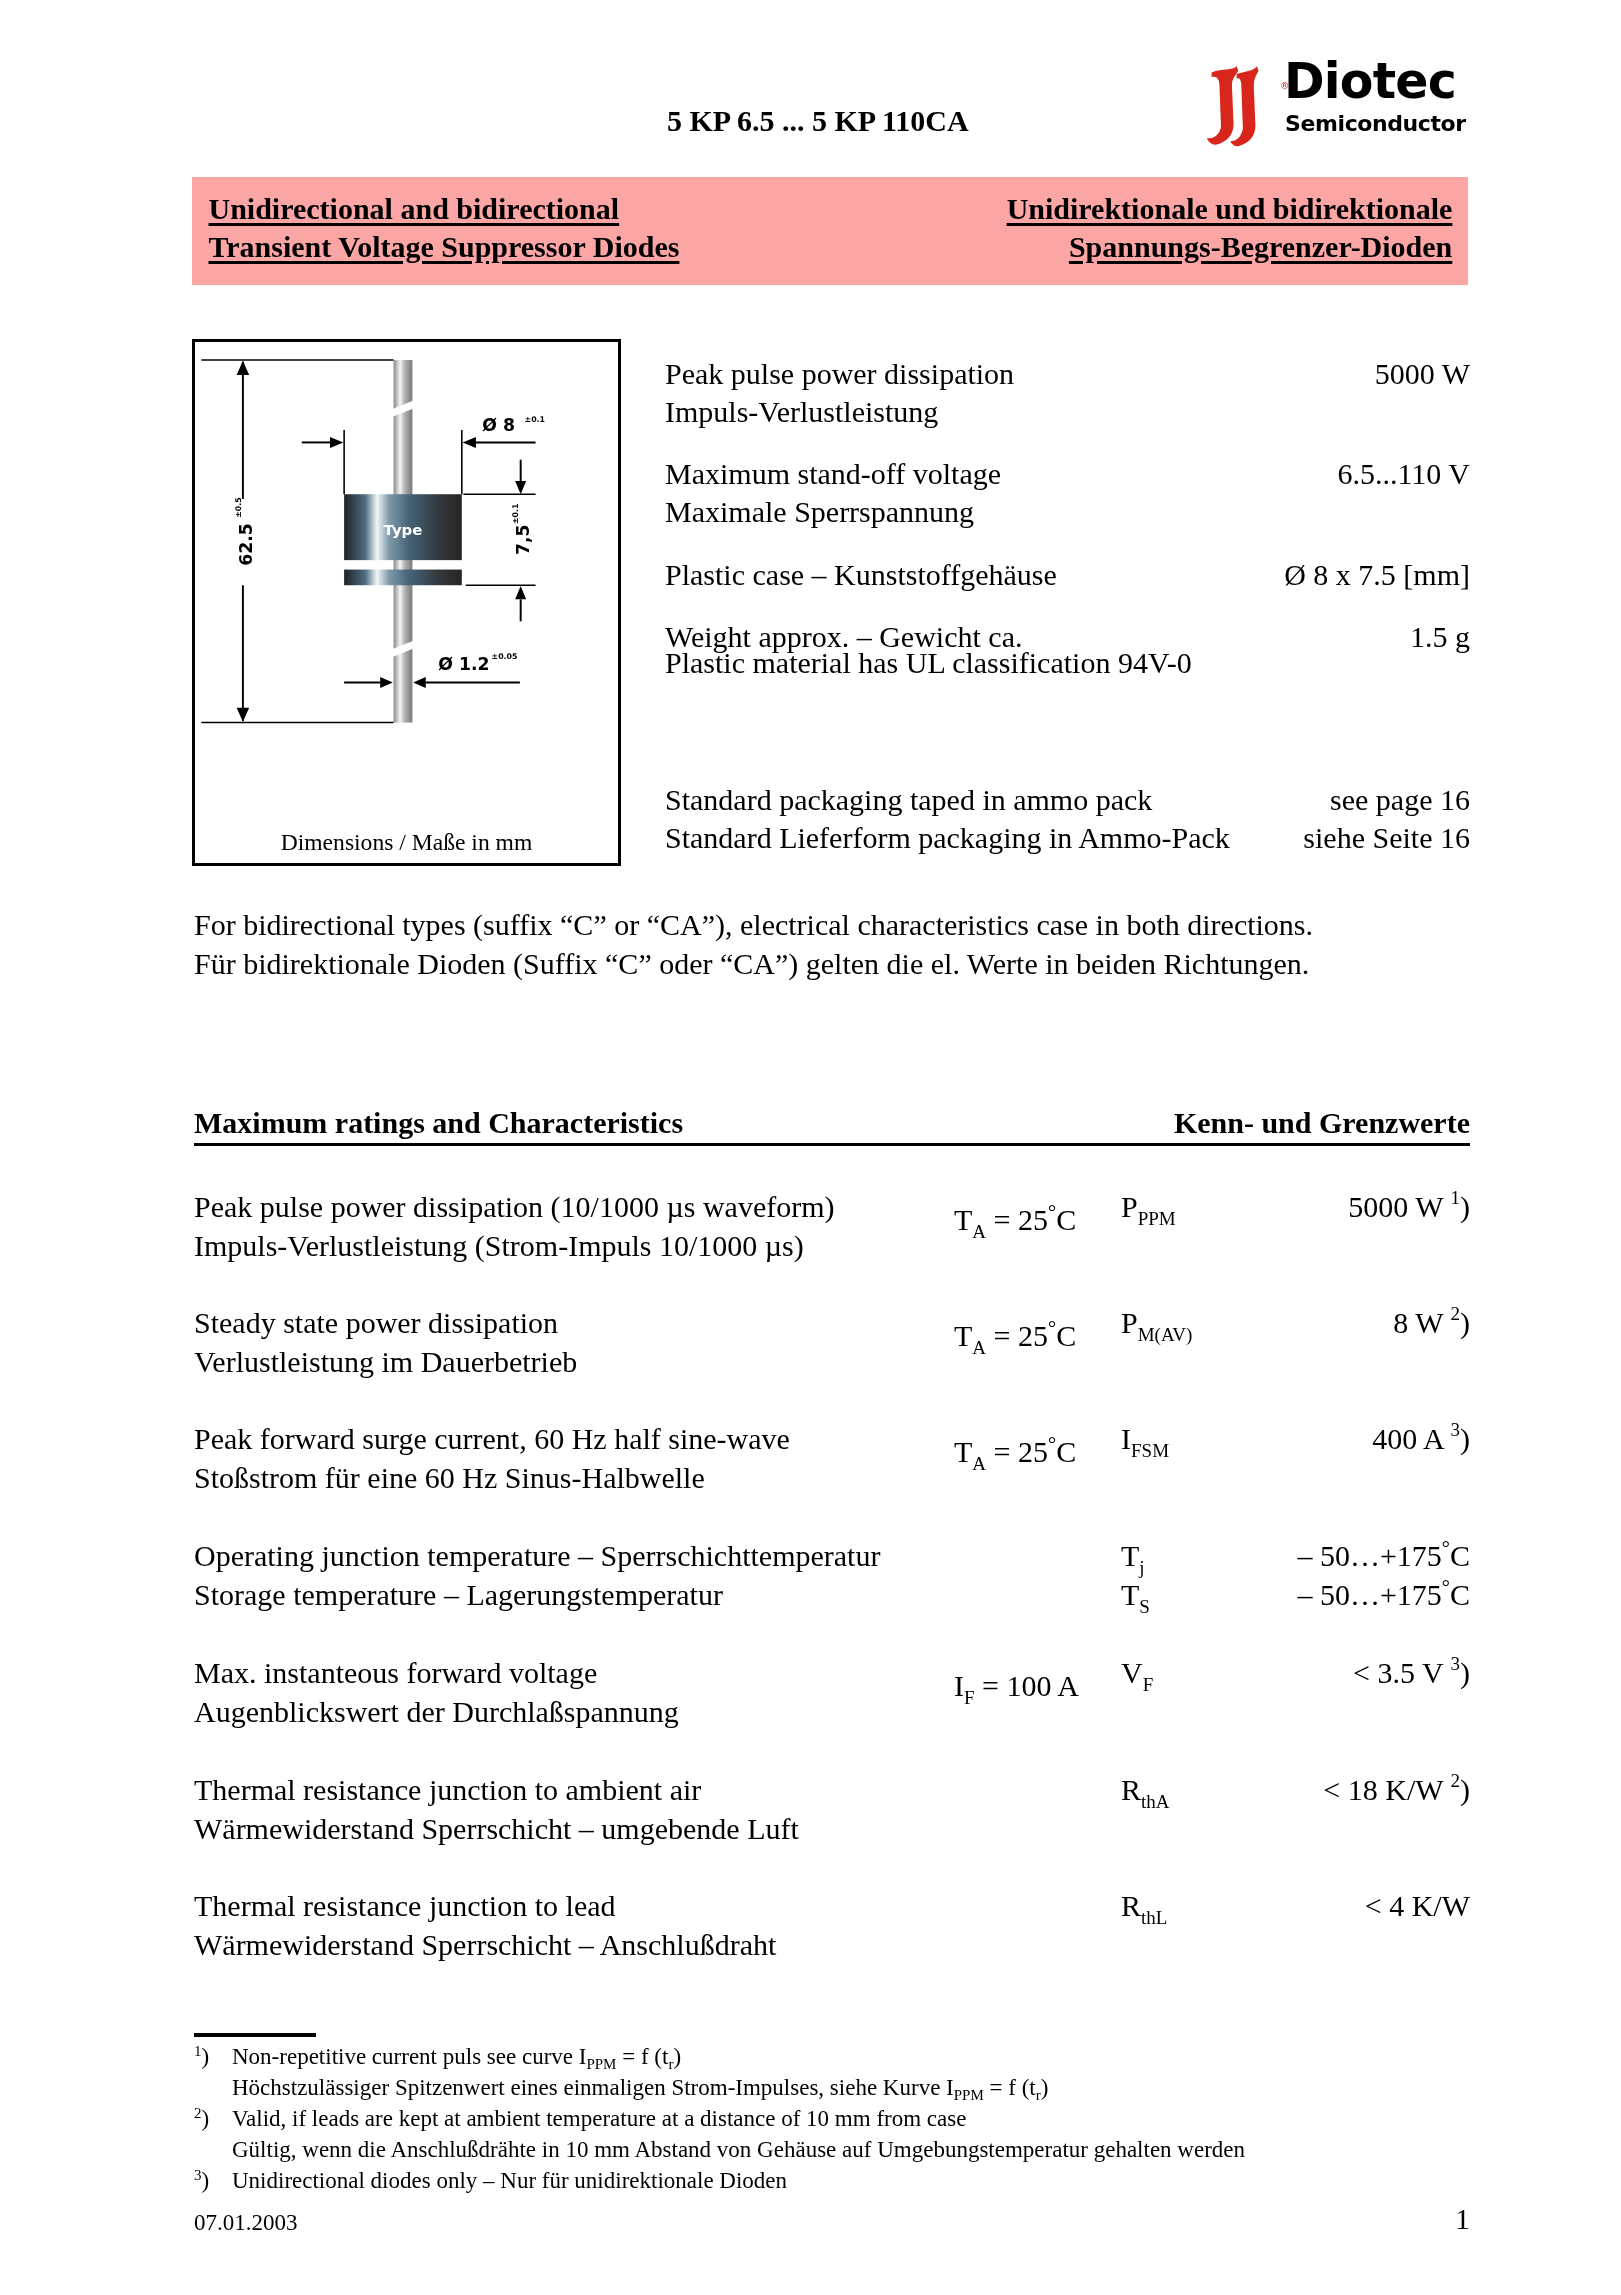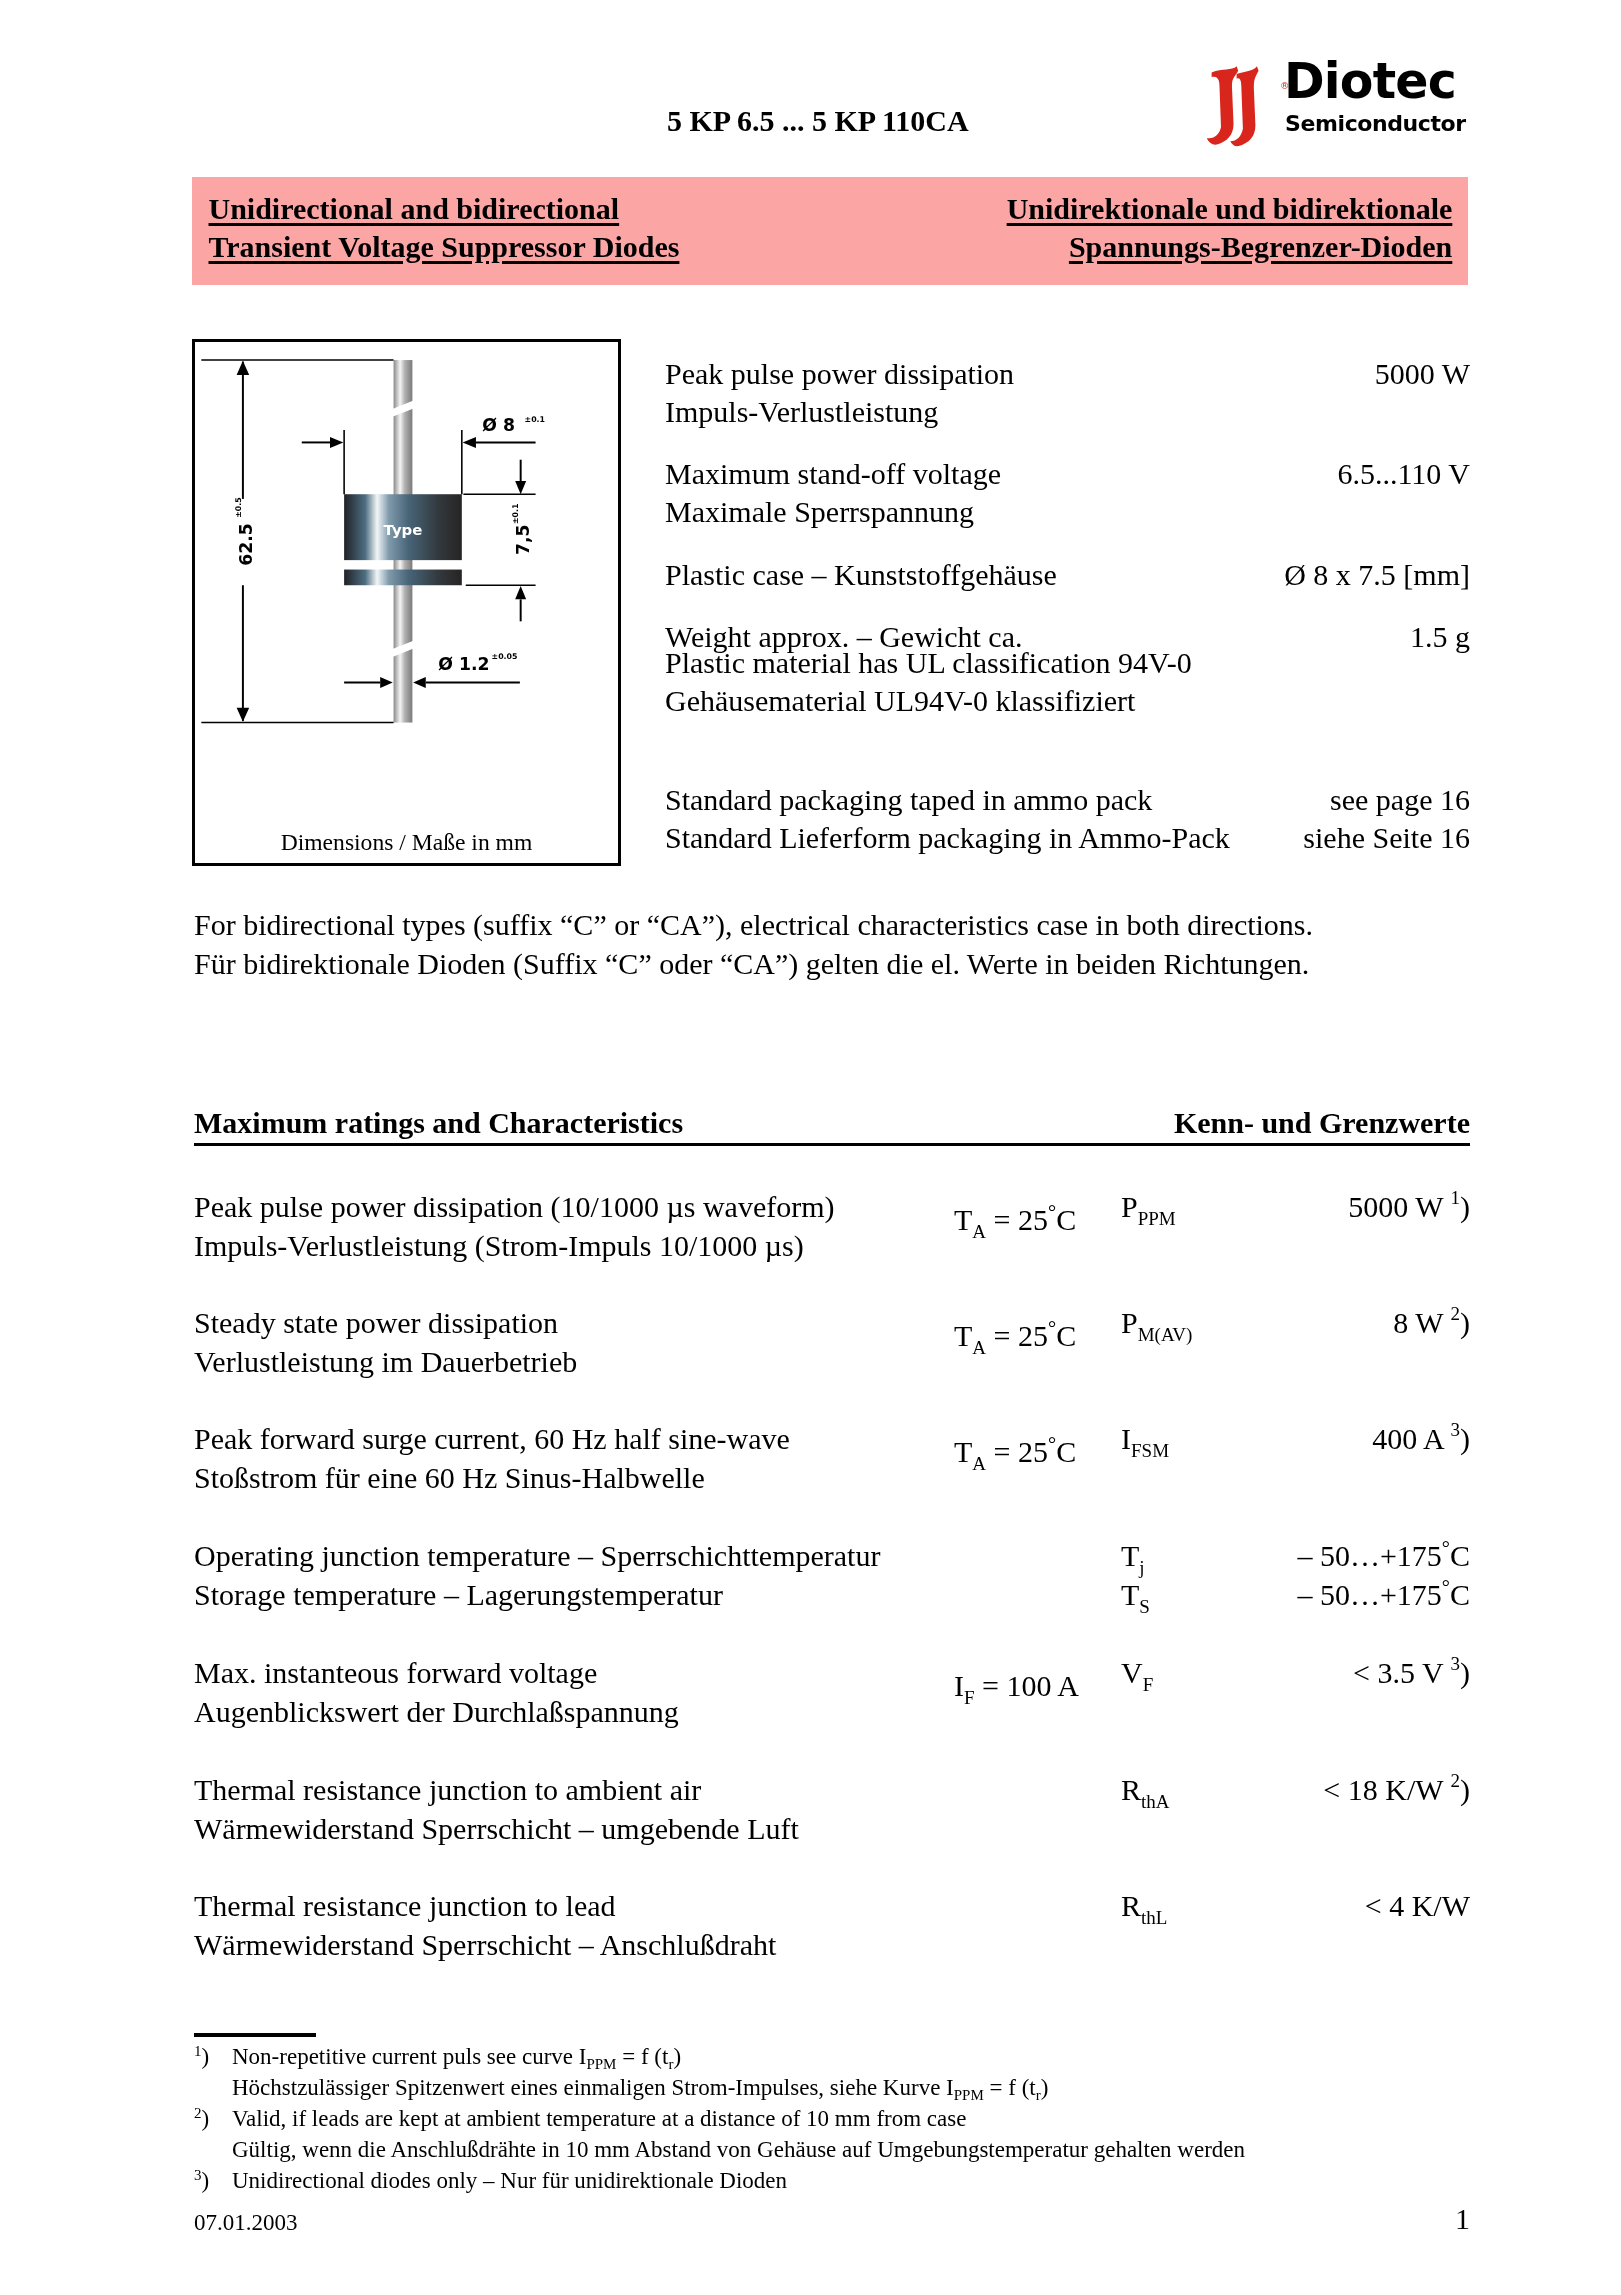--- a/index.html
+++ b/index.html
@@ -169,21 +169,20 @@
 </div>
 <div class="abs spec" style="top:618px;">
   <div class="row">
     <div class="lbl">Weight approx. – Gewicht ca.</div>
     <div class="val">1.5 g</div>
   </div>
 </div>
 <div class="abs spec" style="top:644px;">
   <div class="row">
     <div class="lbl">Plastic material has UL classification 94V-0</div>
-    <div class="lbl">Gehäusematerial UL94V-0 klassifiziert</div>
   </div>
 </div>
 <div class="abs spec" style="top:781px;">
   <div class="row">
     <div class="lbl">Standard packaging taped in ammo pack</div>
     <div class="val">see page 16</div>
   </div>
   <div class="row">
     <div class="lbl">Standard Lieferform packaging in Ammo-Pack</div>
     <div class="val">siehe Seite 16</div>

